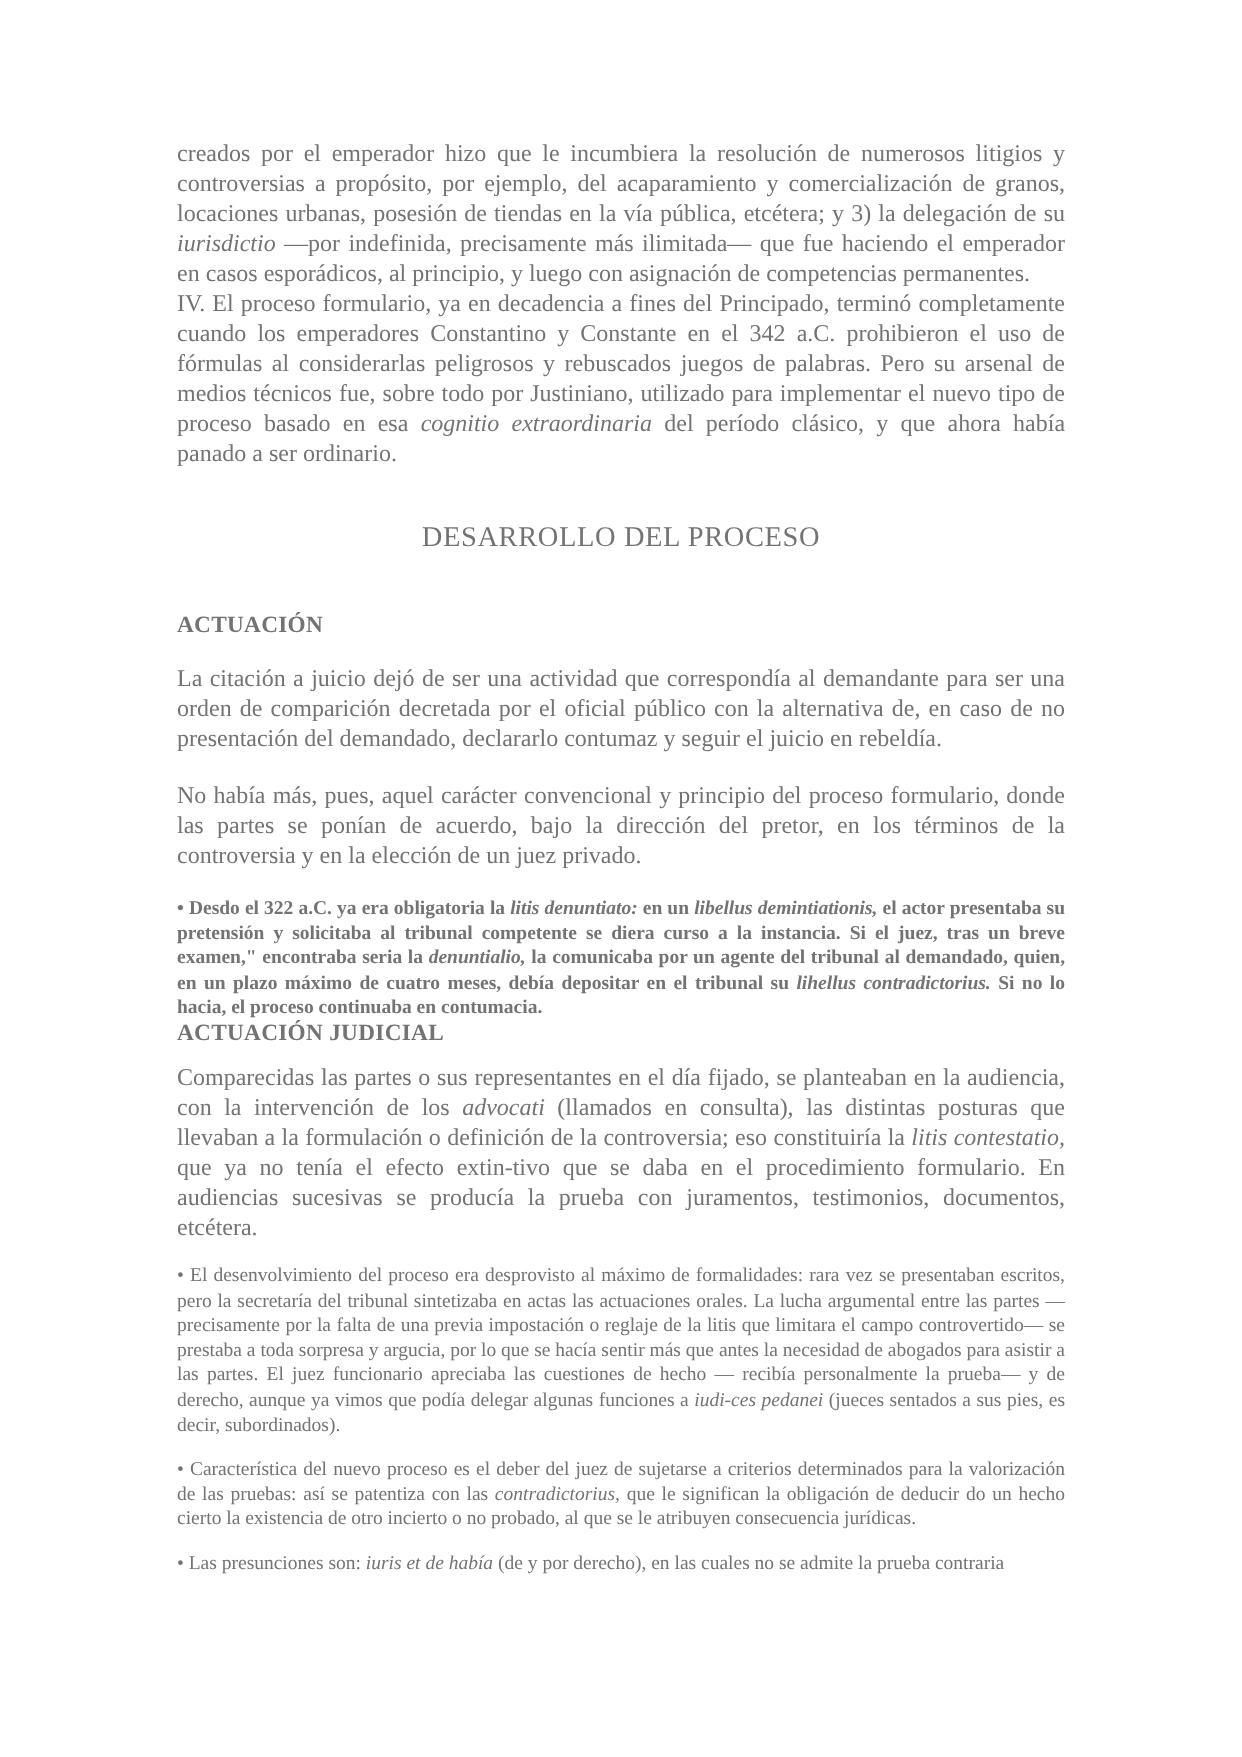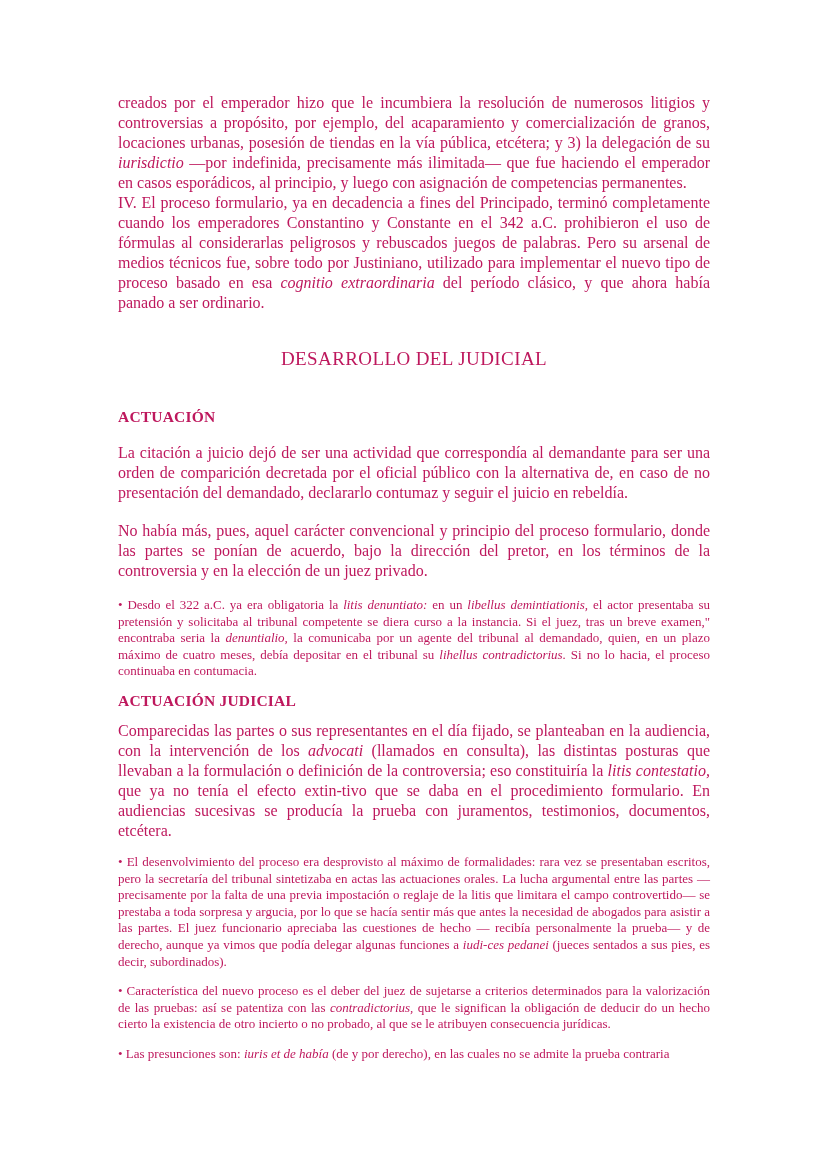--- a/index.html
+++ b/index.html
@@ -7,21 +7,21 @@
     width: 828px;
     height: 1171px;
     background: #ffffff;
     font-family: "Liberation Serif", "DejaVu Serif", serif;
   }
   .page {
     position: relative;
     width: 828px;
     height: 1171px;
     background: #ffffff;
-    color: #be185d;
+    color: #737373;
     overflow: hidden;
   }
   .content {
     position: absolute;
     left: 118px;
     top: 93px;
     width: 592px;
   }
   .content > * { margin: 0; }
   .para {
@@ -44,37 +44,37 @@
     letter-spacing: 0.2px;
   }
   .note {
     font-size: 13px;
     line-height: 16.6px;
     text-align: justify;
   }
   #h-citacion   { margin-top: 38px; }
   #para-cit-1   { margin-top: 17px; }
   #para-cit-2   { margin-top: 18px; }
-  #note-cit     { margin-top: 16px; }
-  #h-actuacion  { margin-top: 12px; }
+  #note-cit     { margin-top: 16px; font-weight: bold; }
+  #h-actuacion  { }
   #para-act     { margin-top: 11px; }
   #notes-act    { margin-top: 13px; }
   i { font-style: italic; }
 </style>
 </head>
 <body>
 
 <div class="page">
   <div class="content">
 
     <p class="para" id="para-intro-1">creados por el emperador hizo que le incumbiera la resolución de numerosos litigios y controversias a propósito, por ejemplo, del acaparamiento y comercialización de granos, locaciones urbanas, posesión de tiendas en la vía pública, etcétera; y 3) la delegación de su <i>iurisdictio</i> —por indefinida, precisamente más ilimitada— que fue haciendo el emperador en casos esporádicos, al principio, y luego con asignación de competencias permanentes.</p>
 
     <p class="para" id="para-intro-2">IV. El proceso formulario, ya en decadencia a fines del Principado, terminó completamente cuando los emperadores Constantino y Constante en el 342 a.C. prohibieron el uso de fórmulas al considerarlas peligrosos y rebuscados juegos de palabras. Pero su arsenal de medios técnicos fue, sobre todo por Justiniano, utilizado para implementar el nuevo tipo de proceso basado en esa <i>cognitio extraordinaria</i> del período clásico, y que ahora había panado a ser ordinario.</p>
 
-    <h1 class="h-main" id="h-main">DESARROLLO DEL JUDICIAL</h1>
+    <h1 class="h-main" id="h-main">DESARROLLO DEL PROCESO</h1>
 
     <h2 class="h-sub" id="h-citacion">ACTUACIÓN</h2>
 
     <p class="para" id="para-cit-1">La citación a juicio dejó de ser una actividad que correspondía al demandante para ser una orden de comparición decretada por el oficial público con la alternativa de, en caso de no presentación del demandado, declararlo contumaz y seguir el juicio en rebeldía.</p>
 
     <p class="para" id="para-cit-2">No había más, pues, aquel carácter convencional y principio del proceso formulario, donde las partes se ponían de acuerdo, bajo la dirección del pretor, en los términos de la controversia y en la elección de un juez privado.</p>
 
     <p class="note" id="note-cit">• Desdo el 322 a.C. ya era obligatoria la <i>litis denuntiato:</i> en un <i>libellus demintiationis,</i> el actor presentaba su pretensión y solicitaba al tribunal competente se diera curso a la instancia. Si el juez, tras un breve examen," encontraba seria la <i>denuntialio,</i> la comunicaba por un agente del tribunal al demandado, quien, en un plazo máximo de cuatro meses, debía depositar en el tribunal su <i>lihellus contradictorius.</i> Si no lo hacia, el proceso continuaba en contumacia.</p>
 
     <h2 class="h-sub" id="h-actuacion">ACTUACIÓN JUDICIAL</h2>

